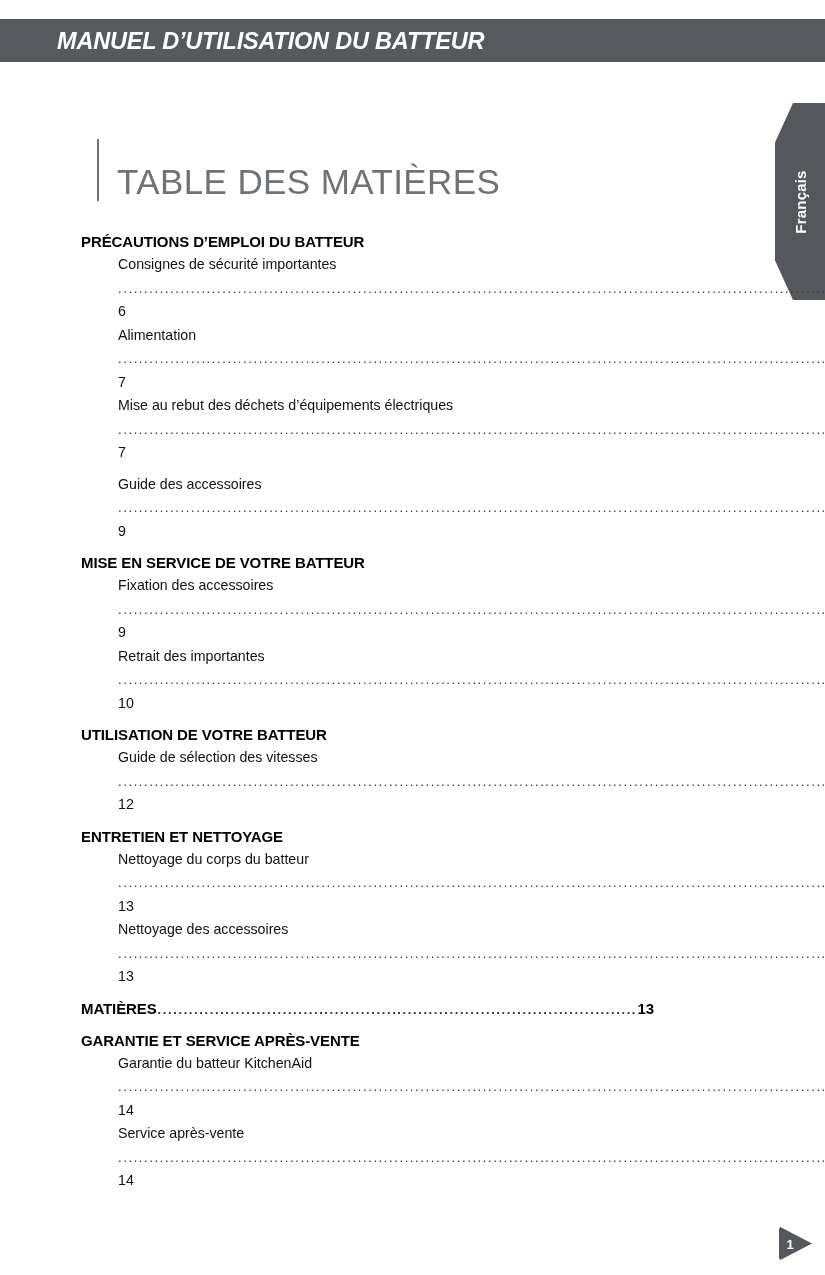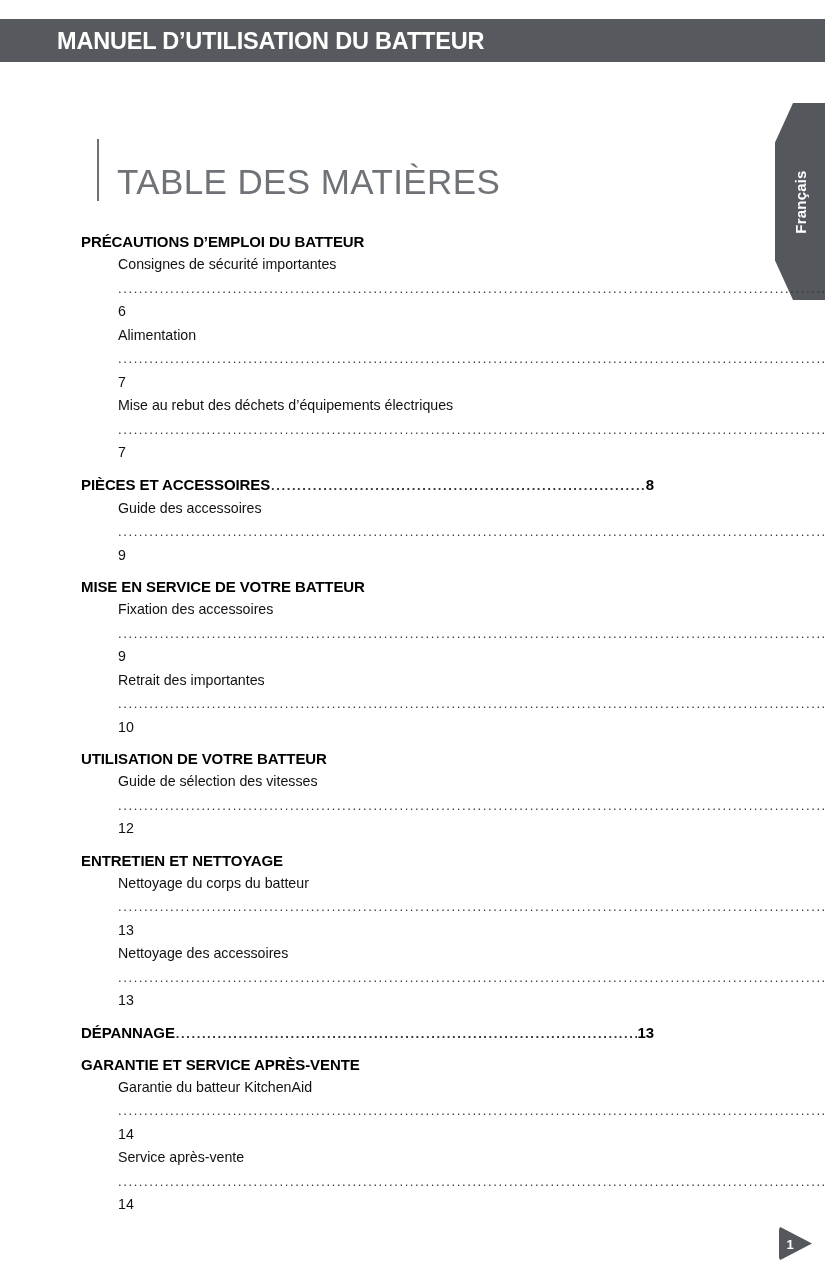--- a/index.html
+++ b/index.html
@@ -28,20 +28,21 @@
   .header-title {
     position: absolute;
     left: 57px;
     top: 50%;
     transform: translateY(-50%);
     color: #ffffff;
     font-size: 23.5px;
     font-weight: bold;
     letter-spacing: -0.2px;
     white-space: nowrap;
+    font-style: italic;
   }
 
   
   .side-tab {
     position: absolute;
     left: 775px;
     top: 103px;
     width: 50px;
     height: 197px;
     background: #54585c;
@@ -205,25 +206,20 @@
         <span class="leader"></span>
         <span class="page">7</span>
       </div>
       <div class="toc-row row-entry">
         <span class="label">Mise au rebut des déchets d’équipements électriques</span>
         <span class="leader"></span>
         <span class="page">7</span>
       </div>
     </div>
     <div class="toc-section">
-      <div class="toc-row row-heading">
-        <span class="label">PIÈCES ET ACCESSOIRES</span>
-        <span class="leader"></span>
-        <span class="page">8</span>
-      </div>
       <div class="toc-row row-entry">
         <span class="label">Guide des accessoires</span>
         <span class="leader"></span>
         <span class="page">9</span>
       </div>
     </div>
     <div class="toc-section">
       <div class="toc-row row-heading">
         <span class="label">MISE EN SERVICE DE VOTRE BATTEUR</span>
         <span class="leader-none"></span>
@@ -261,21 +257,21 @@
         <span class="page">13</span>
       </div>
       <div class="toc-row row-entry">
         <span class="label">Nettoyage des accessoires</span>
         <span class="leader"></span>
         <span class="page">13</span>
       </div>
     </div>
     <div class="toc-section">
       <div class="toc-row row-heading">
-        <span class="label">DÉPANNAGE</span>
+        <span class="label">MATIÈRES</span>
         <span class="leader"></span>
         <span class="page">13</span>
       </div>
     </div>
     <div class="toc-section">
       <div class="toc-row row-heading">
         <span class="label">GARANTIE ET SERVICE APRÈS-VENTE</span>
         <span class="leader-none"></span>
       </div>
       <div class="toc-row row-entry">

